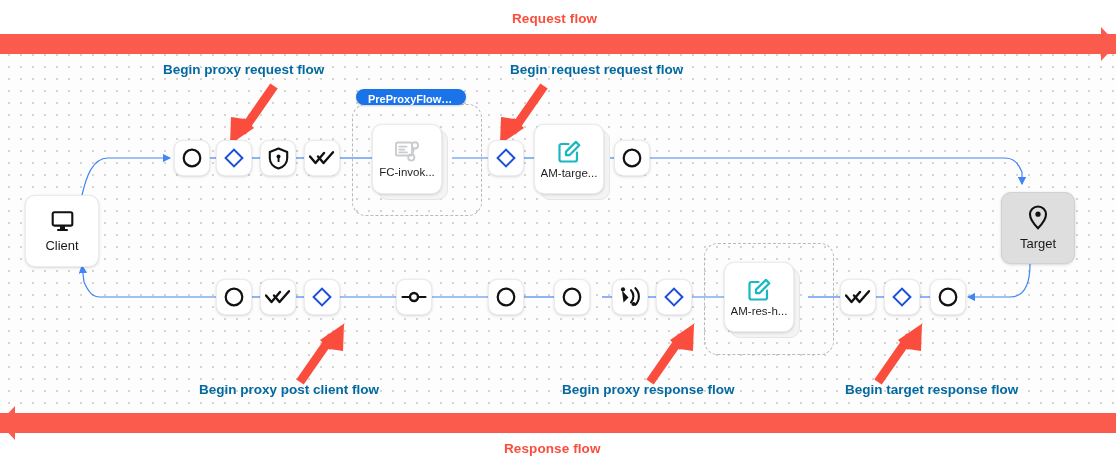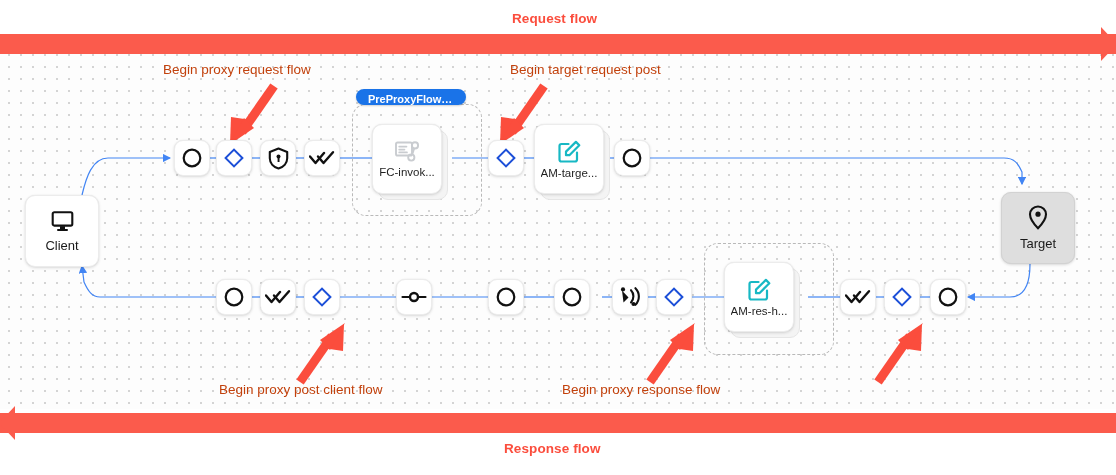--- a/index.html
+++ b/index.html
@@ -58,22 +58,22 @@
     font-size: 13.5px;
     letter-spacing: .1px;
     white-space: nowrap;
   }
   #request-flow-label  { left: 512px; top: 11px; }
   #response-flow-label { left: 504px; top: 441px; }
 
   
   .callout-text {
     position: absolute;
-    color: #c2410c;
-    font-weight: normal;
+    color: #0369a1;
+    font-weight: bold;
     font-size: 13.5px;
     white-space: nowrap;
   }
   .callout-arrow { position: absolute; }
 
   
   #wires { position: absolute; left: 0; top: 0; width: 1116px; height: 475px; pointer-events: none; }
 
   
   .node {
@@ -183,41 +183,42 @@
   </div>
   <div class="flowlabel" id="response-flow-label">Response flow</div>
 
   <div class="callout-text" style="left:163px; top:62px;">Begin proxy request flow</div>
   <svg class="callout-arrow" style="left:222px; top:82px;" width="62" height="66">
     <path d="M52,4 L20,50" stroke="#fb4d3d" stroke-width="9" stroke-linecap="butt"></path>
     <path d="M8,62 L29,38 L9,35 Z" fill="#fb4d3d"></path>
     <path d="M7,63 L32,46 L22,36 Z" fill="#fb4d3d"></path>
   </svg>
 
-  <div class="callout-text" style="left:510px; top:62px;">Begin target request post</div>
+  <div class="callout-text" style="left:510px; top:62px;">Begin request request flow</div>
   <svg class="callout-arrow" style="left:492px; top:82px;" width="62" height="66">
     <path d="M52,4 L20,50" stroke="#fb4d3d" stroke-width="9" stroke-linecap="butt"></path>
     <path d="M8,62 L29,38 L9,35 Z" fill="#fb4d3d"></path>
     <path d="M7,63 L32,46 L22,36 Z" fill="#fb4d3d"></path>
   </svg>
 
-  <div class="callout-text" style="left:199px; top:382px;margin-left:20px;">Begin proxy post client flow</div>
+  <div class="callout-text" style="left:199px; top:382px;">Begin proxy post client flow</div>
   <svg class="callout-arrow" style="left:290px; top:320px;" width="62" height="66">
     <path d="M10,62 L42,16" stroke="#fb4d3d" stroke-width="9" stroke-linecap="butt"></path>
     <path d="M54,4 L33,28 L53,31 Z" fill="#fb4d3d"></path>
     <path d="M55,3 L30,20 L40,30 Z" fill="#fb4d3d"></path>
   </svg>
 
   <div class="callout-text" style="left:562px; top:382px;">Begin proxy response flow</div>
   <svg class="callout-arrow" style="left:640px; top:320px;" width="62" height="66">
     <path d="M10,62 L42,16" stroke="#fb4d3d" stroke-width="9" stroke-linecap="butt"></path>
     <path d="M54,4 L33,28 L53,31 Z" fill="#fb4d3d"></path>
     <path d="M55,3 L30,20 L40,30 Z" fill="#fb4d3d"></path>
   </svg>
 
+  <div class="callout-text" style="left:845px; top:382px;">Begin target response flow</div>
   <svg class="callout-arrow" style="left:868px; top:320px;" width="62" height="66">
     <path d="M10,62 L42,16" stroke="#fb4d3d" stroke-width="9" stroke-linecap="butt"></path>
     <path d="M54,4 L33,28 L53,31 Z" fill="#fb4d3d"></path>
     <path d="M55,3 L30,20 L40,30 Z" fill="#fb4d3d"></path>
   </svg>
 
   <div class="group-box" style="left:352px; top:104px; width:130px; height:112px;"></div>
   <div class="group-chip" style="left:356px; top:89px;">PreProxyFlowH...</div>
 
   <div class="group-box" style="left:704px; top:243px; width:130px; height:112px;"></div>

